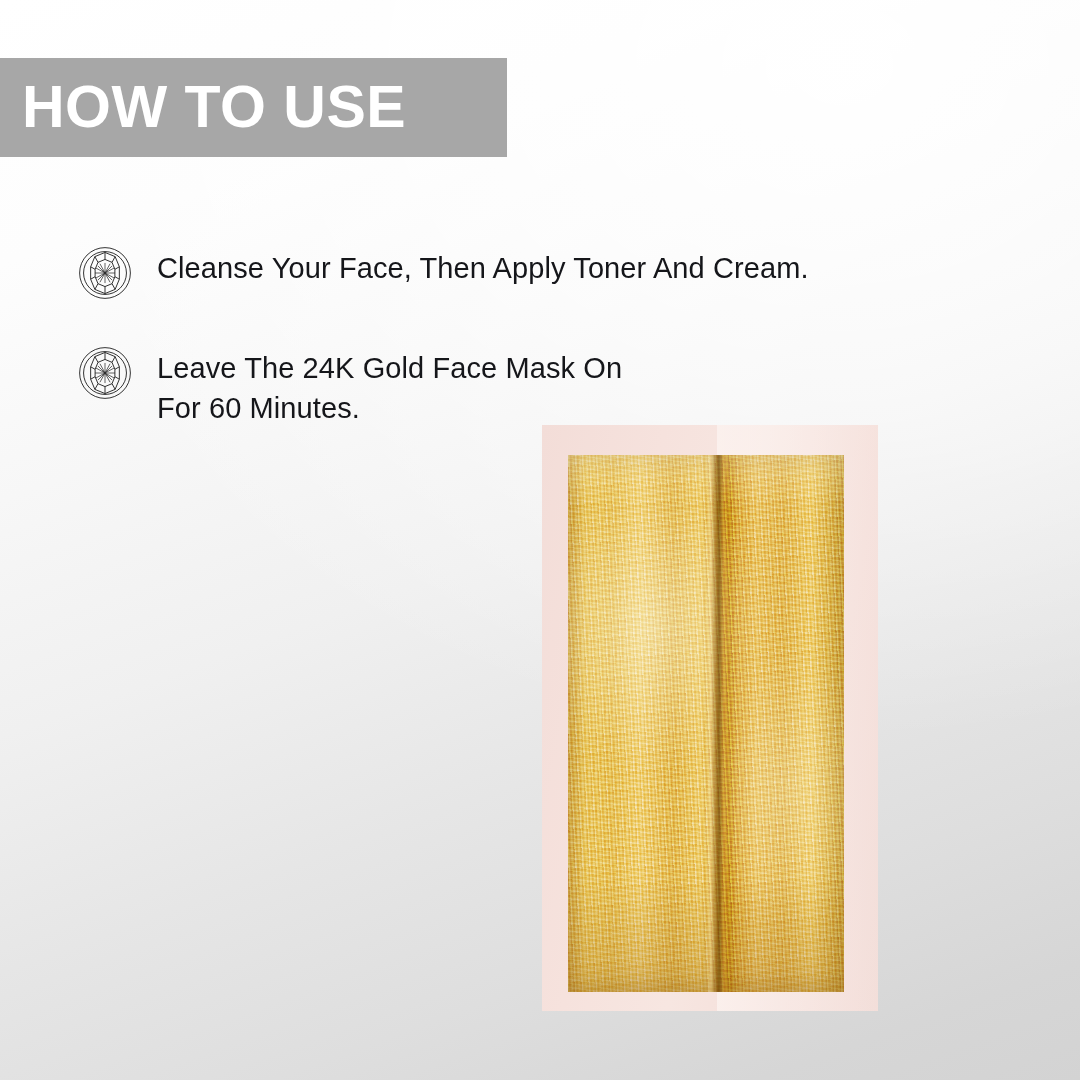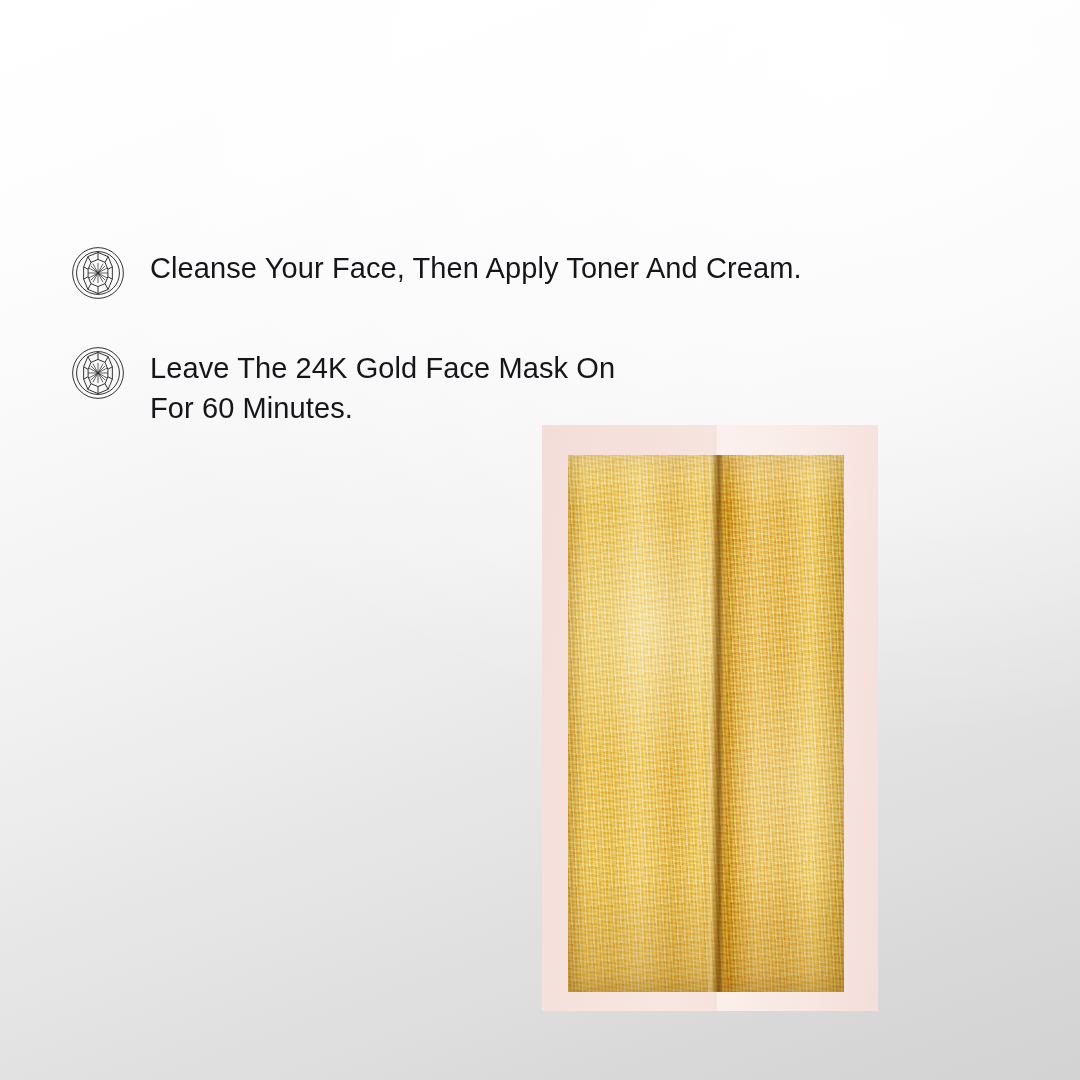--- a/index.html
+++ b/index.html
@@ -38,21 +38,21 @@
     font-size:59px;
     font-weight:bold;
     letter-spacing:0.5px;
     line-height:1;
     margin-left:22px;
     white-space:nowrap;
   }
 
   
   .steps{
-    position:absolute;left:70px;top:243px;width:880px;
+    position:absolute;left:77px;top:243px;width:880px;
   }
   .step{
     display:flex;align-items:flex-start;
     margin-bottom:42px;
   }
   .step-icon{
     flex:0 0 auto;
     width:56px;height:56px;
     margin-right:24px;
     margin-top:2px;
@@ -149,20 +149,23 @@
     position:absolute;inset:0;
     background:radial-gradient(70% 45% at 30% 32%, rgba(255,255,240,.40) 0%, rgba(255,255,255,0) 60%),
                radial-gradient(60% 40% at 80% 62%, rgba(255,250,225,.26) 0%, rgba(255,255,255,0) 65%);
   }
 </style>
 </head>
 <body>
 
 <div id="canvas">
 
+  <div class="banner">
+    <div class="banner-title">HOW TO USE</div>
+  </div>
 
   <div class="steps">
 
     <div class="step">
       <span class="step-icon">
         <svg viewBox="0 0 64 64" xmlns="http://www.w3.org/2000/svg">
           <g fill="none" stroke="#2b2b2b" stroke-width="1.1">
             <circle cx="32" cy="32" r="29"></circle>
             <circle cx="32" cy="32" r="24.5"></circle>
 

